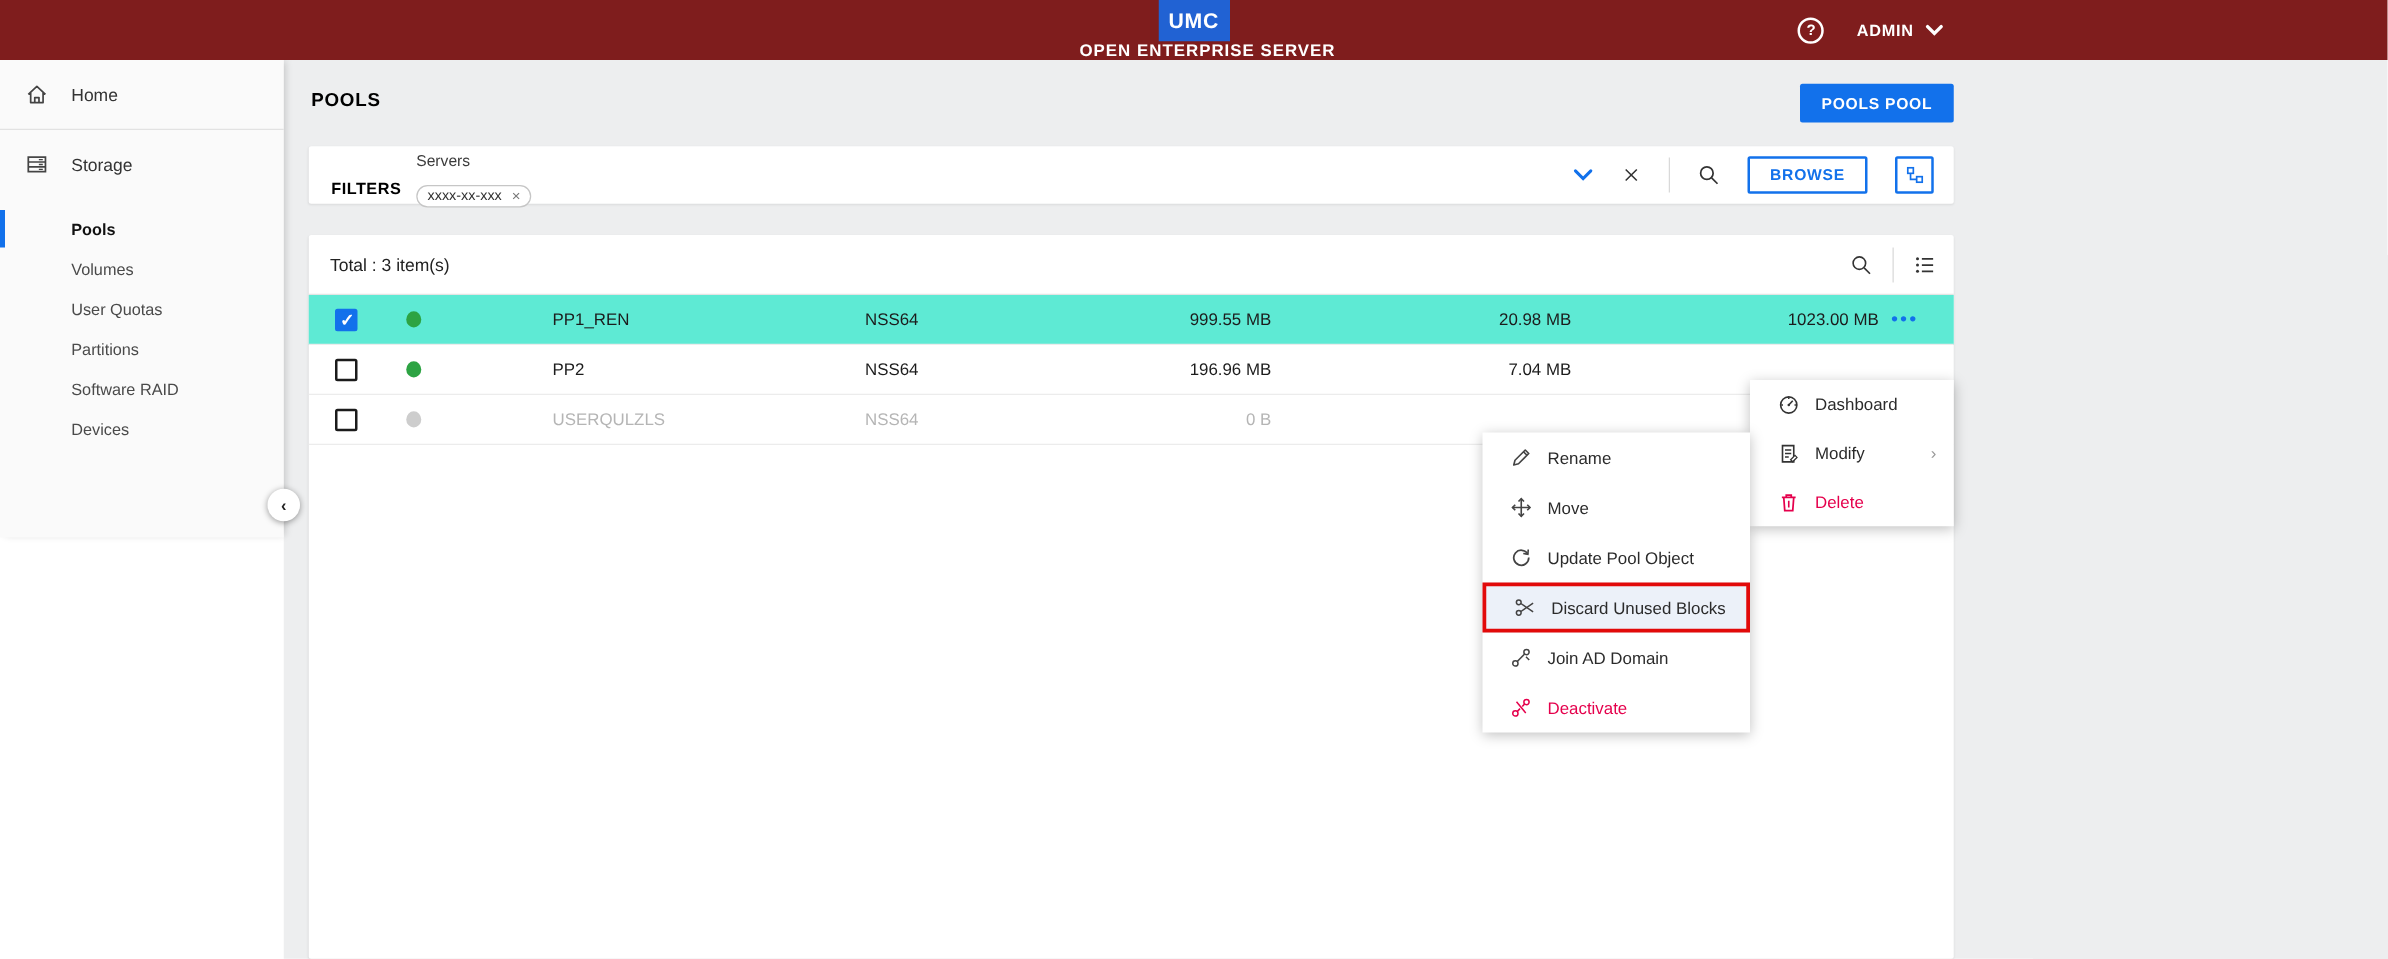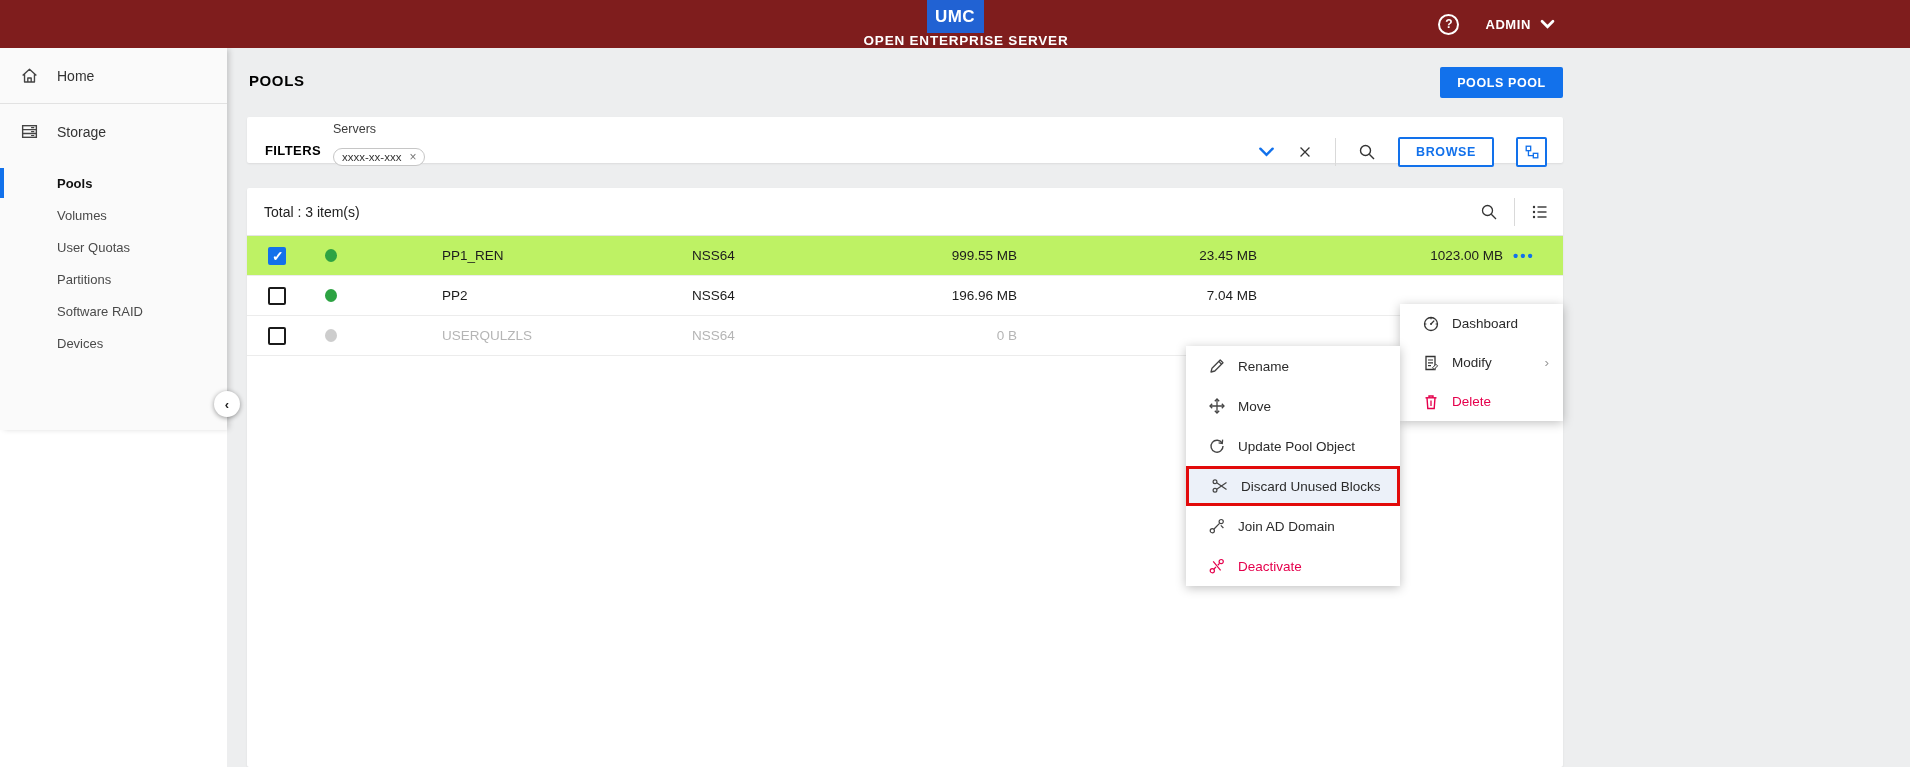--- a/index.html
+++ b/index.html
@@ -54,21 +54,21 @@
   .filter-card { position:absolute; left:20px; top:69px; width:1316px; height:46px;
                  background:#fff; border-radius:2px; box-shadow:0 1px 2px rgba(0,0,0,0.08); }
   .filters-label { position:absolute; left:18px; top:26px; font-size:13px;
                    font-weight:bold; letter-spacing:0.4px; color:#000; }
   .filter-group { position:absolute; left:86px; top:5px; }
   .filter-group .glabel { font-size:12.5px; color:#3c3c3c; }
   .chip { margin-top:12px; display:inline-flex; align-items:center; gap:8px;
           border:1px solid #c6c6c6; border-radius:9px; height:18px; padding:0 8px;
           font-size:11.5px; color:#333; background:#fff; }
   .chip .chip-x { color:#777; font-size:12px; cursor:pointer; }
-  .filter-right { position:absolute; right:16px; top:12px; height:46px;
+  .filter-right { position:absolute; right:16px; top:0; height:46px;
                   display:flex; align-items:center; gap:22px; }
   .vdiv { width:1px; height:28px; background:#d9d9d9; }
   .btn-outline { width:96px; height:30px; border:2px solid #1271EB; border-radius:2px;
                  background:#fff; color:#1271EB; font-weight:bold; font-size:12.5px;
                  letter-spacing:0.6px; cursor:pointer; font-family:"Liberation Sans", sans-serif; }
   .icon-btn-outline { width:31px; height:30px; border:2px solid #1271EB; border-radius:2px;
                  background:#fff; display:flex; align-items:center; justify-content:center;
                  cursor:pointer; }
   .icon { display:inline-flex; }
 
@@ -79,21 +79,21 @@
                   display:flex; align-items:center; }
   .total-label { margin-left:17px; font-size:14px; color:#222; }
   .table-topbar-icons { position:absolute; right:14px; display:flex; align-items:center; gap:16px; }
   .trow { display:grid; grid-template-columns:52px 123px 250px 200px 1fr 240px 246px 50px;
           align-items:center; height:40px; border-bottom:1px solid #ececec; font-size:13.5px; }
   .thead { height:35px; border-bottom:1px solid #e4e4e4; font-size:12.5px;
            font-weight:bold; letter-spacing:0.3px; color:#000; }
   .c-check { padding-left:21px; display:flex; align-items:center; }
   .c-pad { padding-left:20px; }
   .c-num { text-align:right; padding-right:10px; }
-  .row-selected { background:#bef264; }
+  .row-selected { background:#5eead4; }
   .row-disabled { color:#b5b5b5; }
   .cbox { width:18px; height:18px; border:2px solid #1b1b1b; border-radius:2px;
           background:#fff; cursor:pointer; position:relative; }
   .cbox.checked { border-color:#1271EB; background:#1271EB; }
   .cbox.checked::after { content:"✓"; position:absolute; left:2px; top:-1px;
           color:#fff; font-size:14px; font-weight:bold; }
   .dot { width:12px; height:13px; border-radius:50%; margin-left:26px; }
   .dot-green { background:#2DA343; }
   .dot-gray  { background:#cdcdcd; }
   .dots-trigger { color:#1271EB; font-size:15px; font-weight:bold; letter-spacing:2px;
@@ -250,21 +250,21 @@
     <div class="trow row-selected">
       <div class="c-check">
           <div class="cbox checked"></div>
         </div>
       <div>
           <div class="dot dot-green"></div>
         </div>
       <div class="c-pad">PP1_REN</div>
       <div class="c-pad">NSS64</div>
       <div class="c-num">999.55 MB</div>
-      <div class="c-num">23.45 MB</div>
+      <div class="c-num">20.98 MB</div>
       <div class="c-num">1023.00 MB</div>
       <div class="dots-trigger">•••</div>
     </div>
 
     <div class="trow">
       <div class="c-check">
           <div class="cbox"></div>
         </div>
       <div>
           <div class="dot dot-green"></div>

